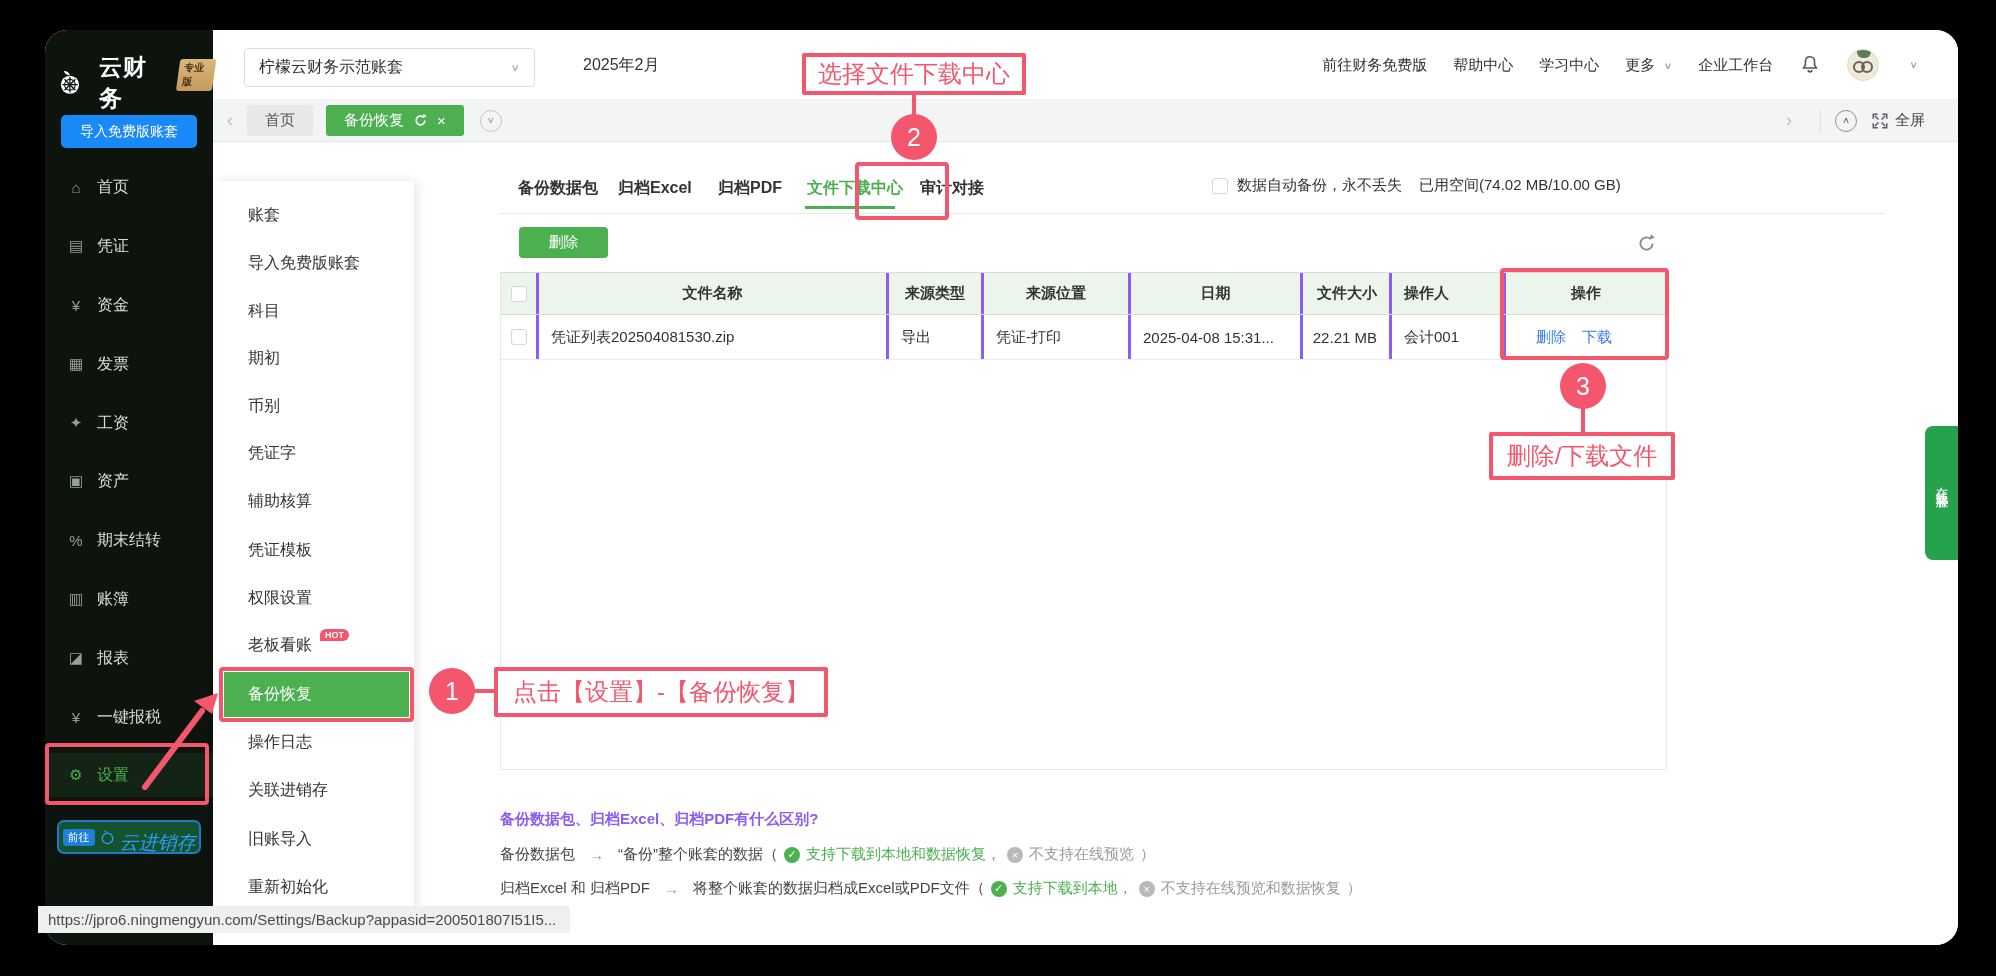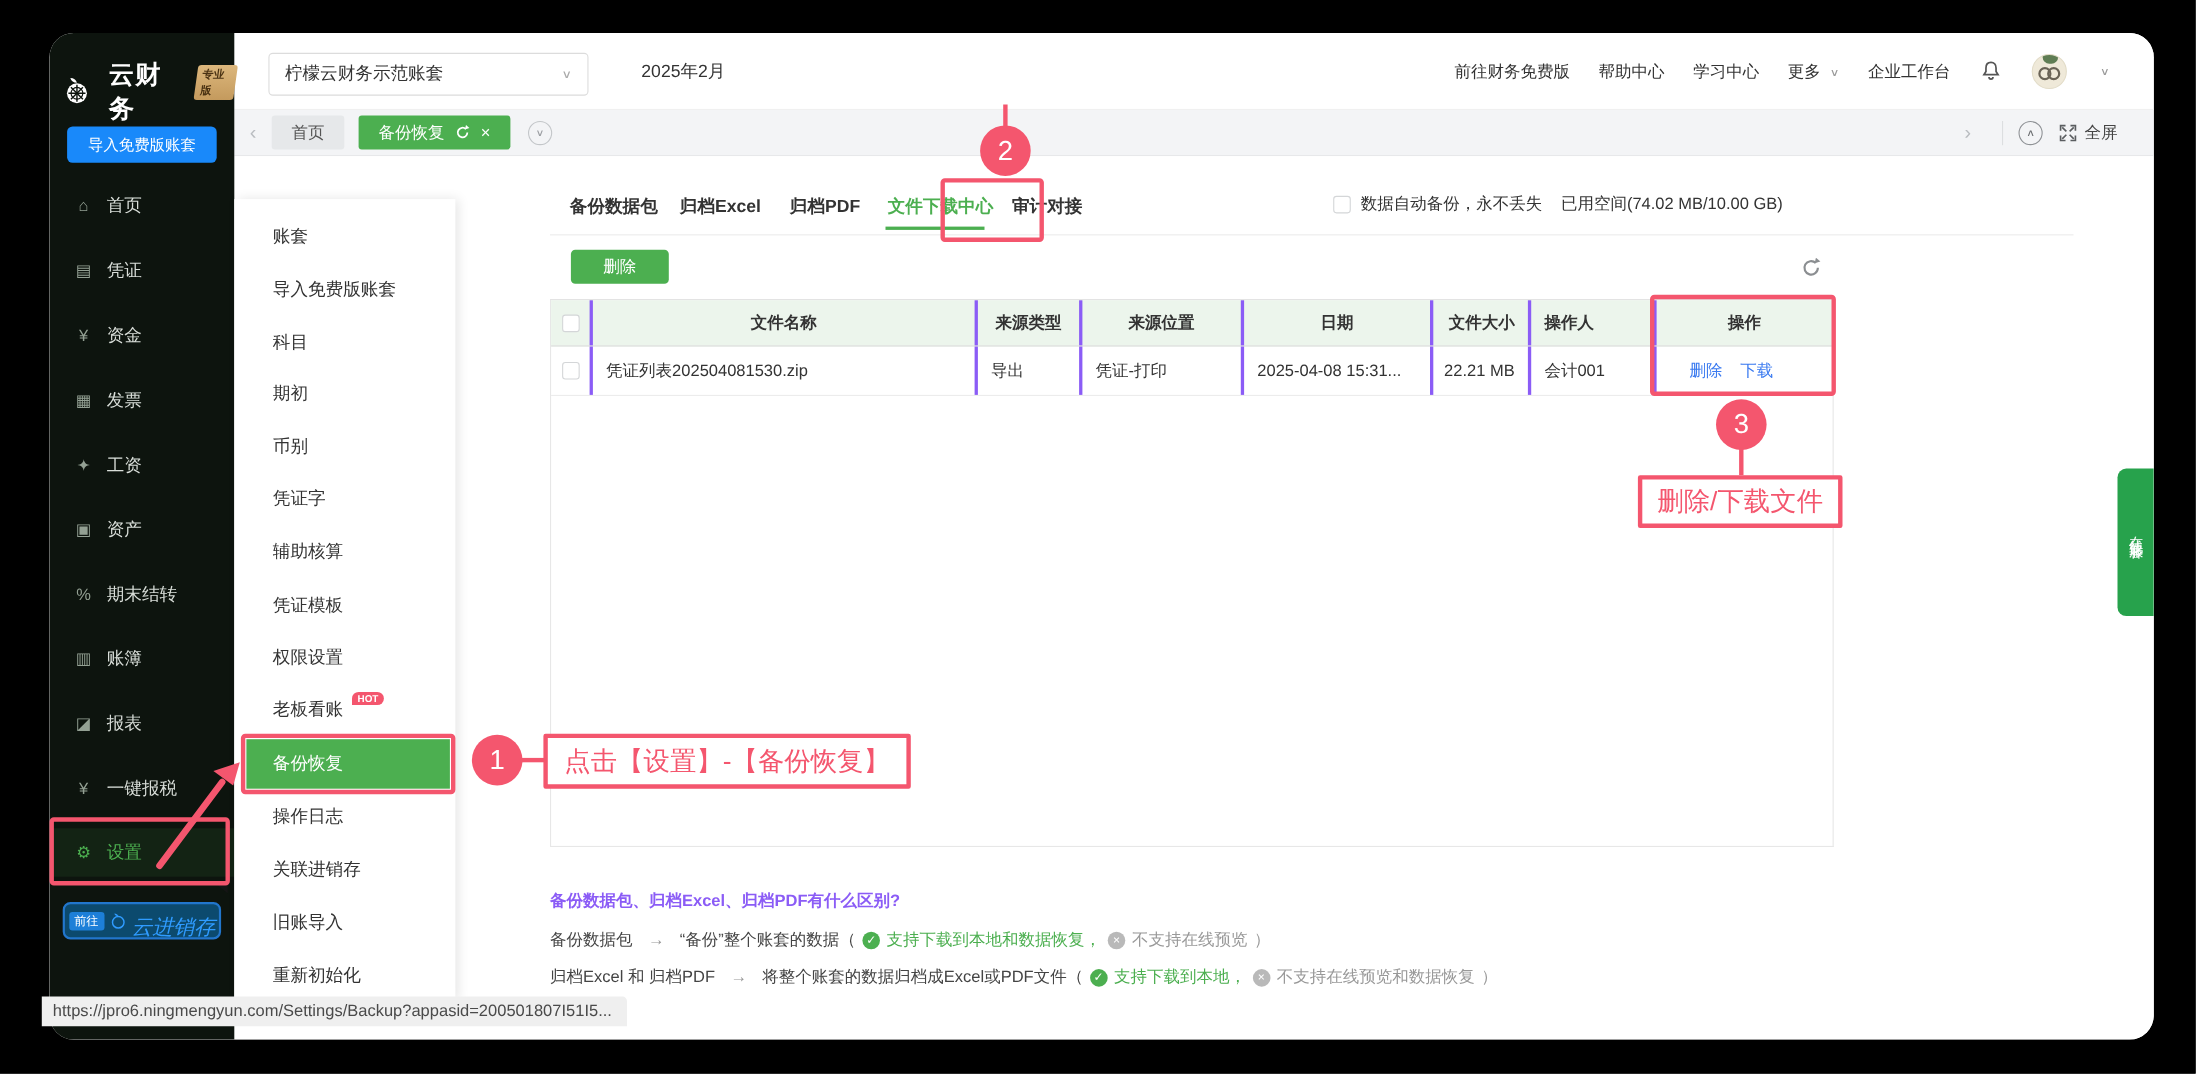--- a/index.html
+++ b/index.html
@@ -21,21 +21,21 @@
                 background:#1989fa; border:none; border-radius:5px; color:#fff; font-size:14px; cursor:pointer; }
   .side-item { position:absolute; left:0; width:100%; height:44px; display:flex;
                align-items:center; padding-left:22px; gap:12px; color:#d9ded9; font-size:16px; cursor:pointer; }
   .side-icon { width:18px; text-align:center; font-size:15px; color:#93a093; }
   .side-item.active-side { color:#4caf50; background:rgba(76,175,80,.10); }
   .side-item.active-side .side-icon { color:#4caf50; }
   .side-caret { position:absolute; left:153px; top:768px; width:0; height:0;
                 border-top:7px solid transparent; border-bottom:7px solid transparent;
                 border-right:9px solid #151515; z-index:6; }
   .promo-btn { position:absolute; left:12px; top:790px; width:144px; height:34px;
-               background:#0c4a6e; border:2px solid #2276cc; border-radius:7px;
+               background:#14532d; border:2px solid #2276cc; border-radius:7px;
                display:flex; align-items:center; justify-content:center; gap:5px; cursor:pointer; }
   .promo-prefix { background:#1d7fd8; color:#fff; font-size:11px; padding:1px 5px; border-radius:3px; }
   .promo-brand { color:#2f9bff; font-size:19px; font-weight:normal; font-style:italic;margin-top:12px; }
 
   
   #submenu { position:absolute; left:168px; top:151px; width:201px; height:729px;
              background:#fff; box-shadow:3px 0 10px rgba(0,0,0,.10); z-index:5; }
   .sub-item { position:absolute; left:0; width:100%; height:40px; display:flex; align-items:center;
               padding-left:35px; color:#333; font-size:16px; cursor:pointer; }
   .sub-badge { background:#f4566e; color:#fff; font-size:9px; font-weight:bold;
@@ -431,20 +431,21 @@
   <div class="ann-box" style="left:45px;top:743px;width:164px;height:62px"></div>
   <svg class="ann-arrow" viewBox="0 0 105 110">
     <line x1="15" y1="102" x2="72" y2="26" stroke="#f4566e" stroke-width="6" stroke-linecap="round"></line>
     <polygon points="88,8 82,29 64,16" fill="#f4566e"></polygon>
   </svg>
   <div class="ann-box" style="left:219px;top:667px;width:195px;height:55px"></div>
   <div class="ann-circle" style="left:429px;top:668px">1</div>
   <div class="ann-line" style="left:473px;top:689px;width:23px;height:4px"></div>
   <div class="ann-label" style="left:494px;top:667px;width:334px;height:50px">点击【设置】-【备份恢复】</div>
 
+  <div class="ann-label" style="left:802px;top:53px;width:224px;height:42px">选择文件下载中心</div>
   <div class="ann-line" style="left:912px;top:95px;width:4px;height:20px"></div>
   <div class="ann-circle" style="left:891px;top:114px">2</div>
   <div class="ann-box" style="left:855px;top:162px;width:94px;height:58px"></div>
 
   <div class="ann-box" style="left:1500px;top:268px;width:169px;height:92px"></div>
   <div class="ann-circle" style="left:1560px;top:363px">3</div>
   <div class="ann-line" style="left:1581px;top:407px;width:4px;height:25px"></div>
   <div class="ann-label" style="left:1489px;top:432px;width:186px;height:48px">删除/下载文件</div>
 </div>
 

